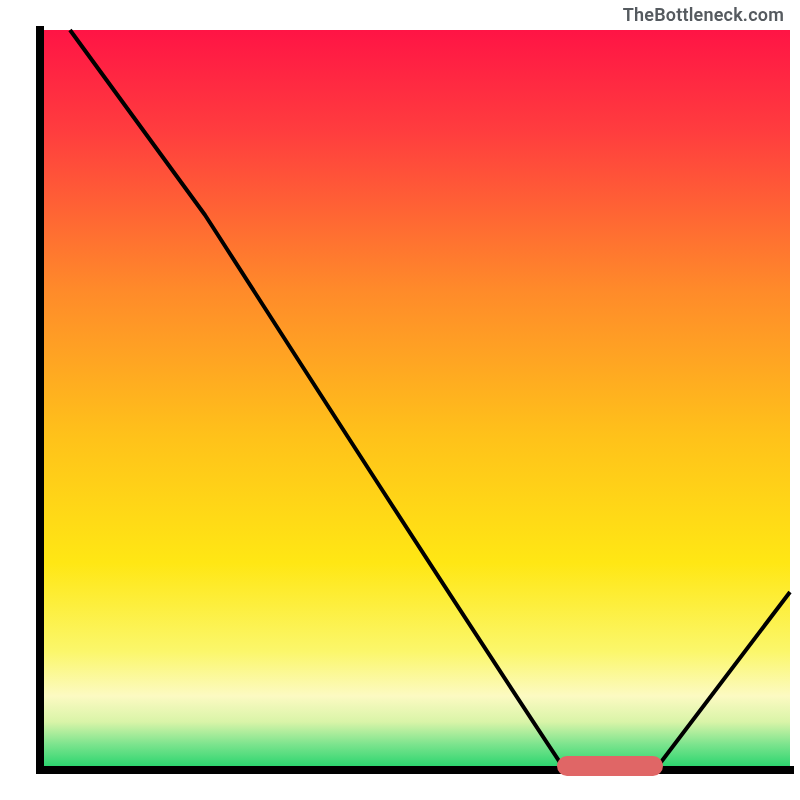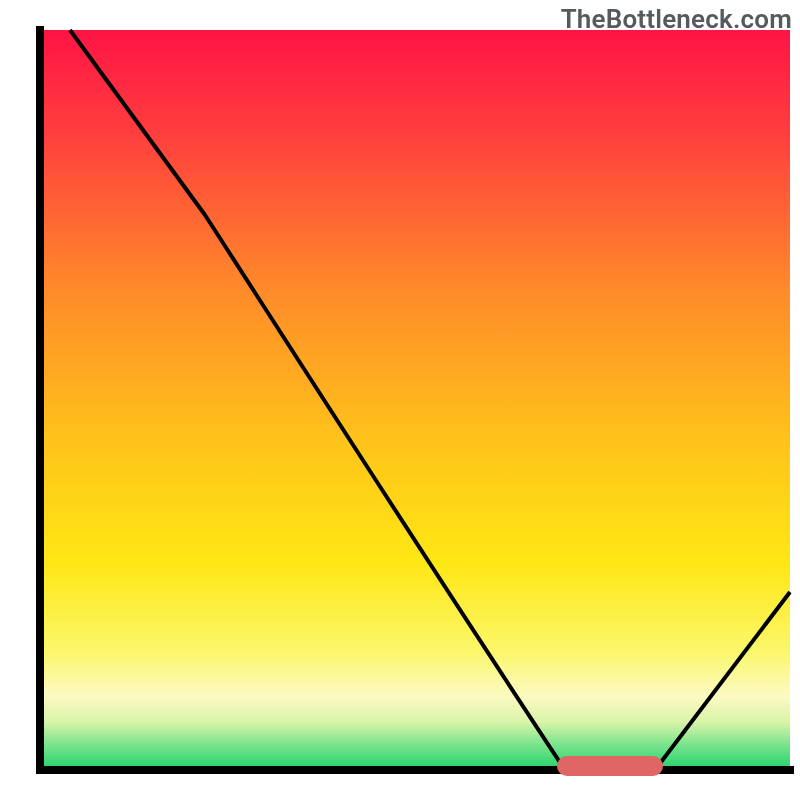--- a/index.html
+++ b/index.html
@@ -12,22 +12,22 @@
     overflow: hidden;
   }
   .frame {
     position: relative;
     width: 800px;
     height: 800px;
   }
   .watermark {
     position: absolute;
     top: 4px;
-    right: 8px;
-    font-size: 26px;
+    right: 16px;
+    font-size: 18px;
     font-weight: 600;
     color: #555a5f;
     letter-spacing: 0.2px;
   }
   svg {
     display: block;
   }
 </style>
 </head>
 <body>

